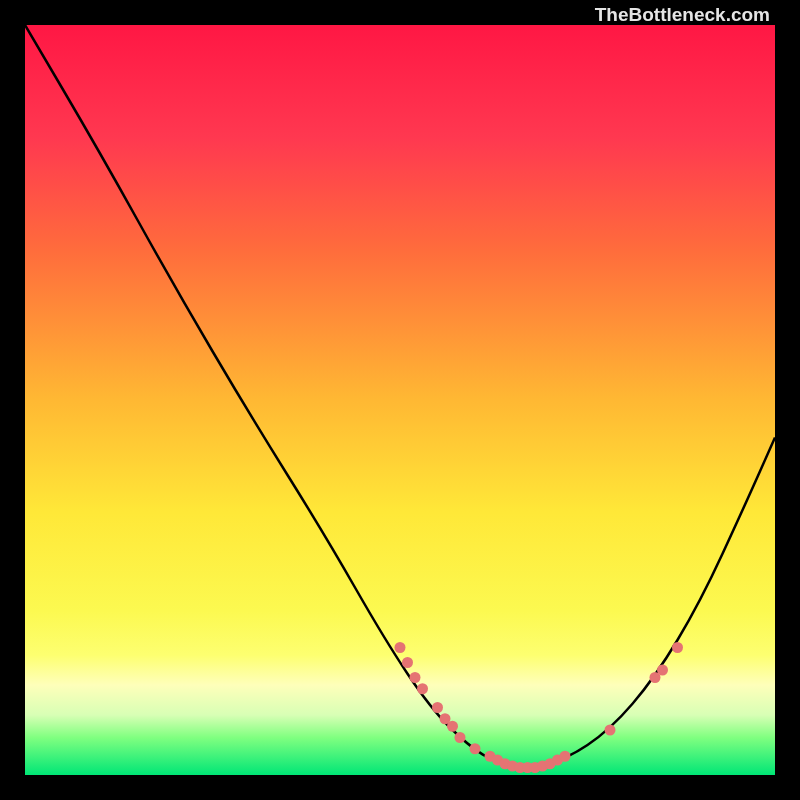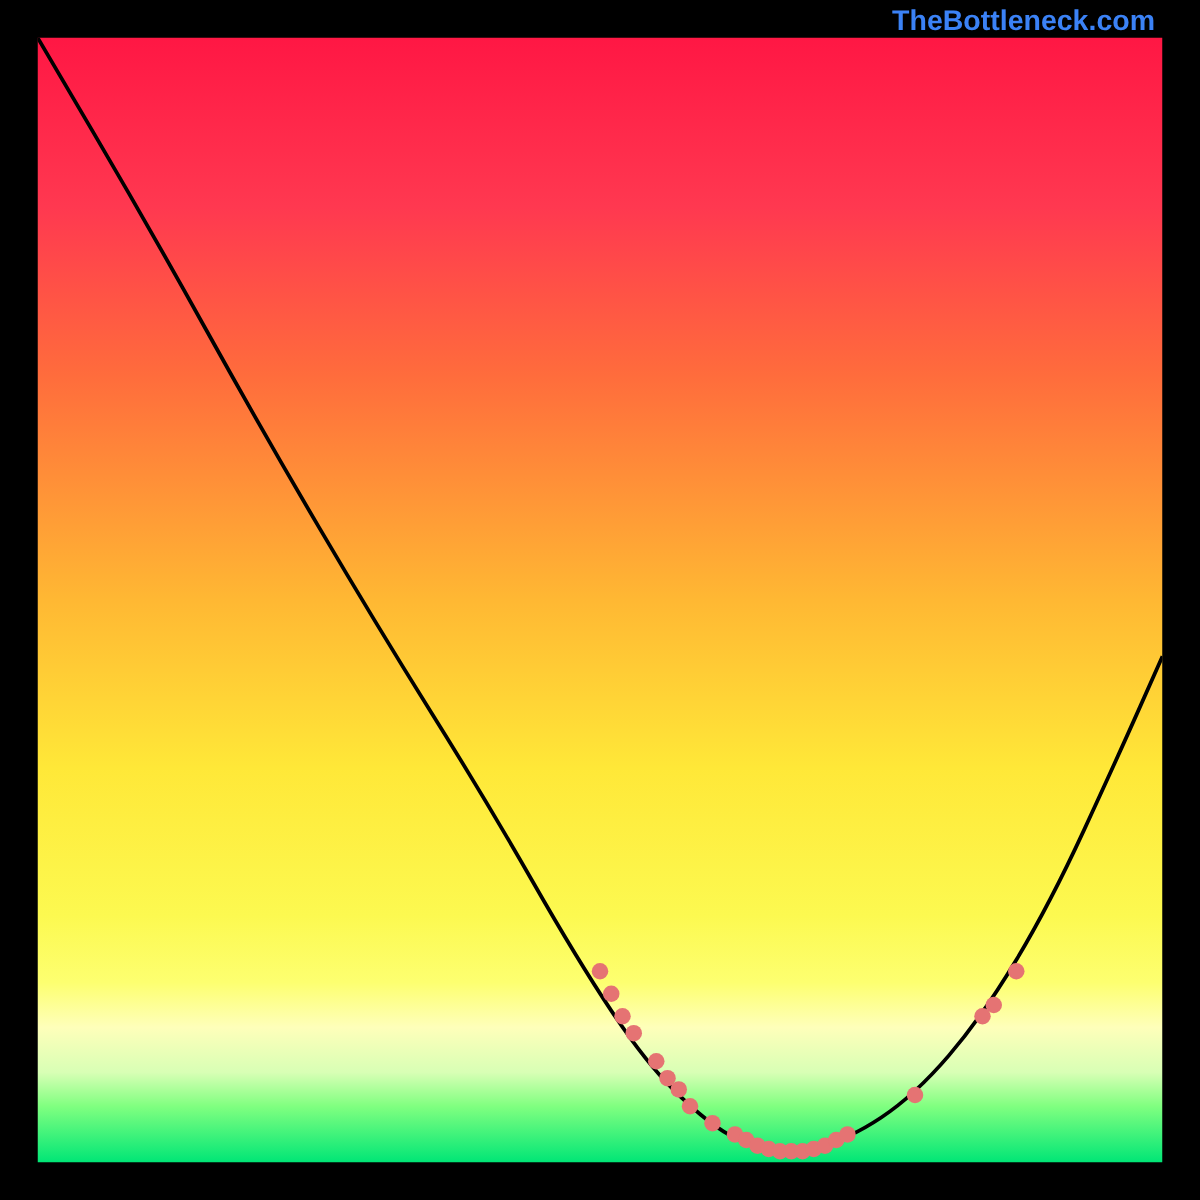--- a/index.html
+++ b/index.html
@@ -11,21 +11,21 @@
       width: 800px;
       height: 800px;
       background: #000;
       position: relative;
       font-family: Arial, sans-serif;
     }
     .watermark {
       position: absolute;
       top: 4px;
       right: 30px;
-      color: #3b82f6;
+      color: #e5e5e5;
       font-size: 19px;
       font-weight: bold;
       z-index: 10;
     }
     .chart-area {
       position: absolute;
       top: 25px;
       left: 25px;
       width: 750px;
       height: 750px;

